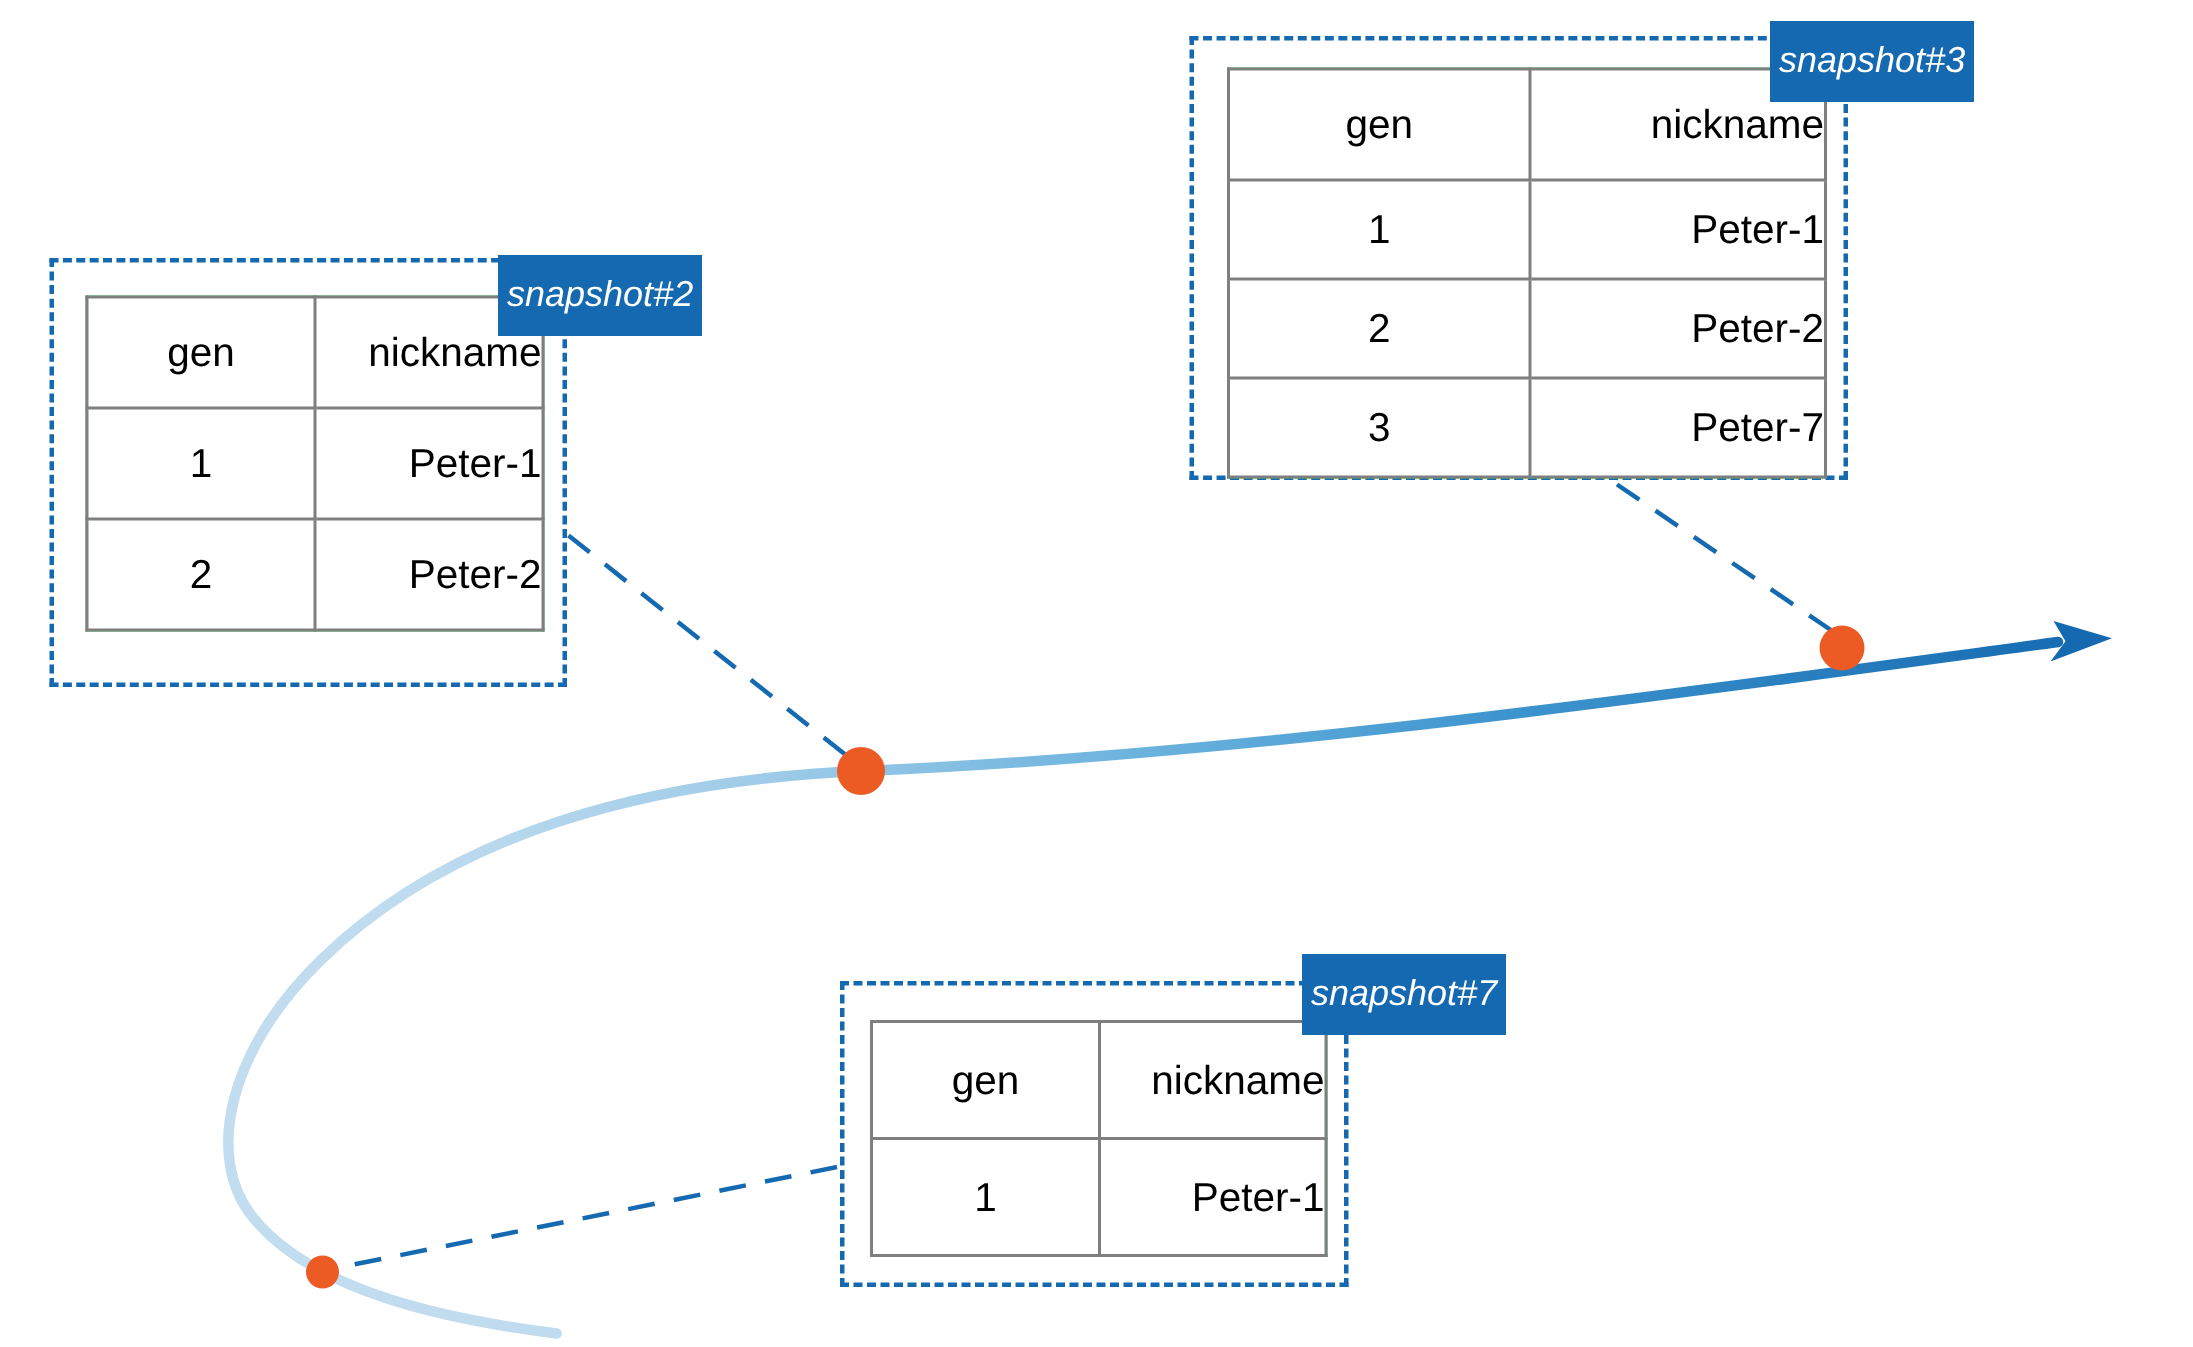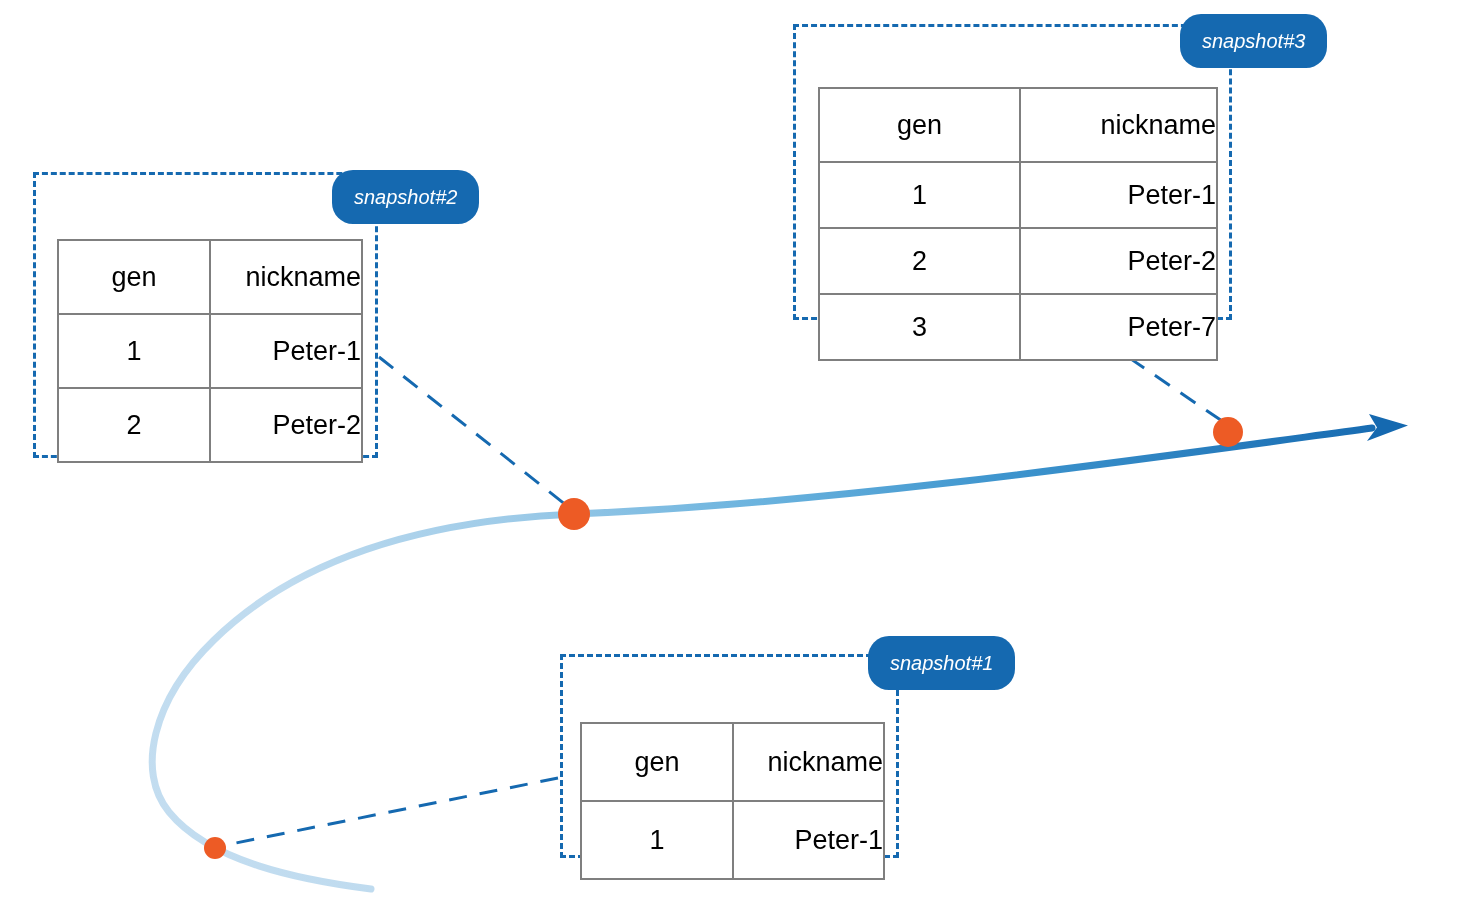--- a/index.html
+++ b/index.html
@@ -30,21 +30,20 @@
     box-sizing: border-box;
     border: 3px dashed #1569b0;
     background: transparent;
   }
   
   .snap-table {
     position: absolute;
     border-collapse: collapse;
     background: #22c55e;
     table-layout: fixed;
-    margin-top: 42px;
   }
   .snap-table td {
     border: 2px solid #7f7f7f;
     text-align: center;
     vertical-align: middle;
     color: #000000;
     font-size: 27px;
     font-weight: 400;
     font-family: "Liberation Sans", sans-serif;
     padding: 0;
@@ -55,28 +54,27 @@
   .snap-table tr.header-row td { height: 72px; }
   .snap-table tr.data-row td { height: 72px; }
 
   
   .snap-badge {
     position: absolute;
     background: #1569b0;
     color: #ffffff;
     font-style: italic;
     font-weight: 400;
-    font-size: 20px;
+    font-size: 24px;
     font-family: "Liberation Sans", sans-serif;
     line-height: 54px;
-    padding: 0 22px;
+    padding: 0 6px;
     white-space: nowrap;
     box-sizing: border-box;
     letter-spacing: 0px;
-    border-radius: 21px;
   }
 </style>
 </head>
 <body>
 
 <div id="canvas">
 
   <svg id="scene" viewBox="0 0 1462 898">
     <defs>
       <linearGradient id="timelineGrad" x1="150" y1="850" x2="1400" y2="420" gradientUnits="userSpaceOnUse">
@@ -162,15 +160,15 @@
         <td class="col-gen" style="width:150px; height:76px;">gen</td>
         <td class="col-nick" style="width:149px; height:76px;">nickname</td>
       </tr>
       <tr class="data-row">
         <td class="col-gen" style="width:150px; height:76px;">1</td>
         <td class="col-nick" style="width:149px; height:76px;">Peter-1</td>
       </tr>
     </tbody>
   </table>
 
-  <div class="snap-badge" style="left:868px; top:636px;">snapshot#1</div>
+  <div class="snap-badge" style="left:868px; top:636px;">snapshot#7</div>
 
 </div>
 
 </body></html>

